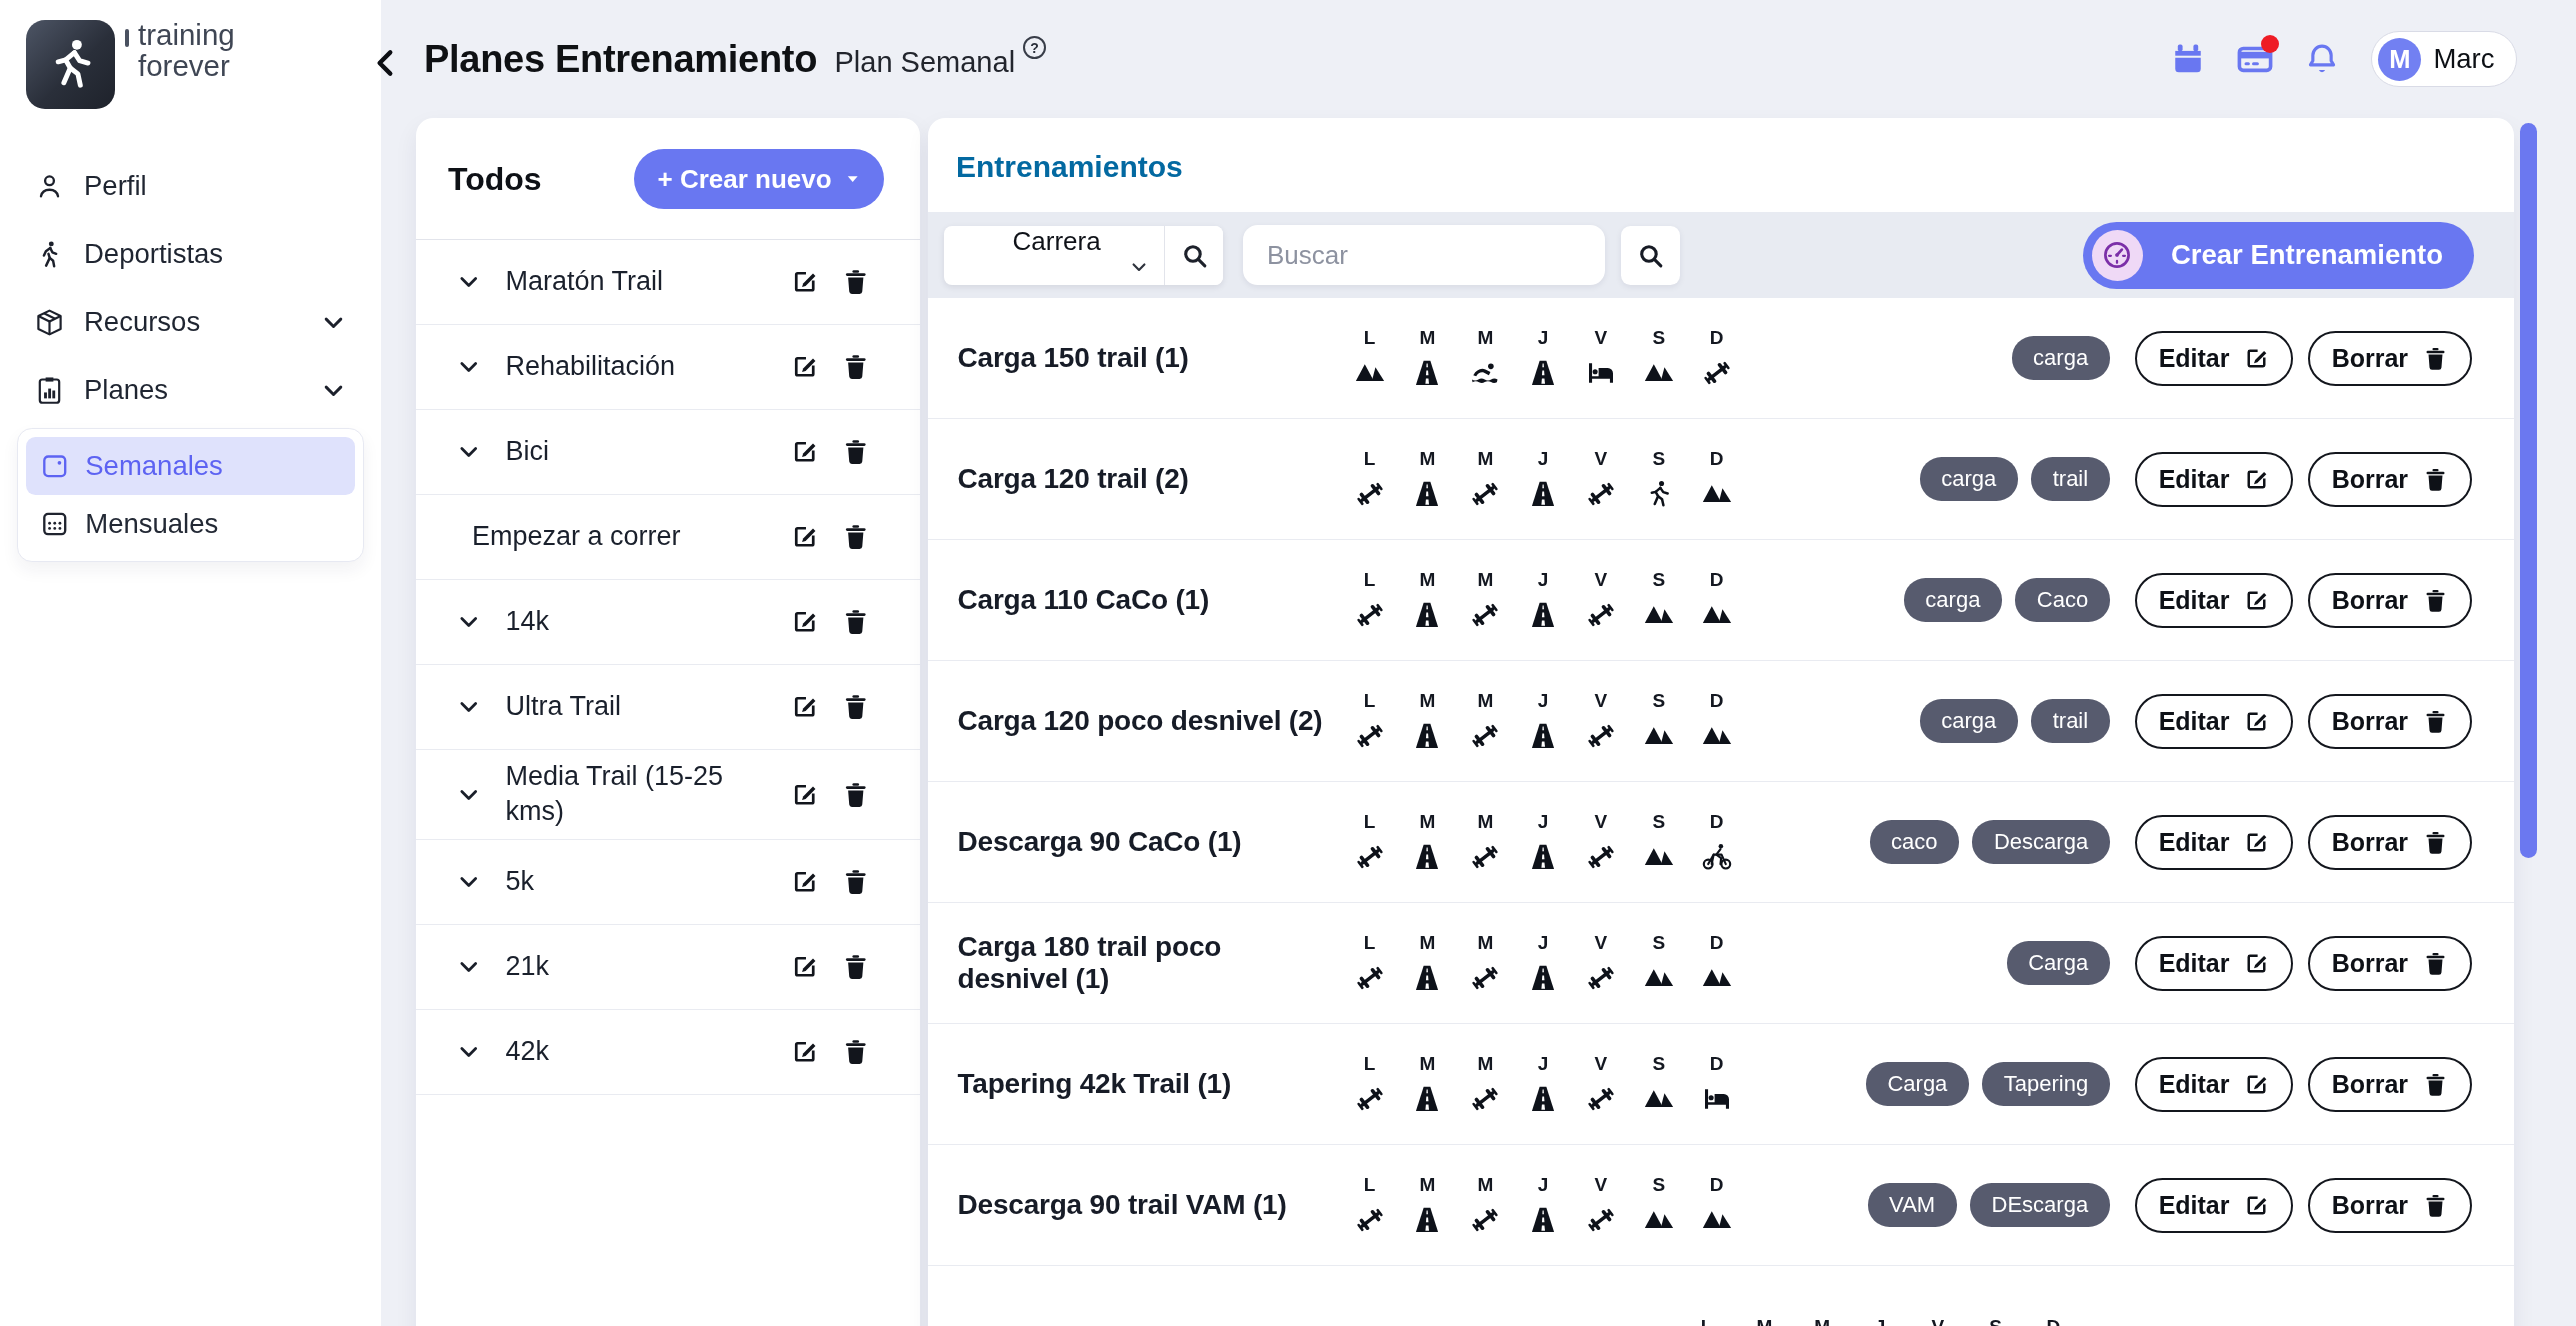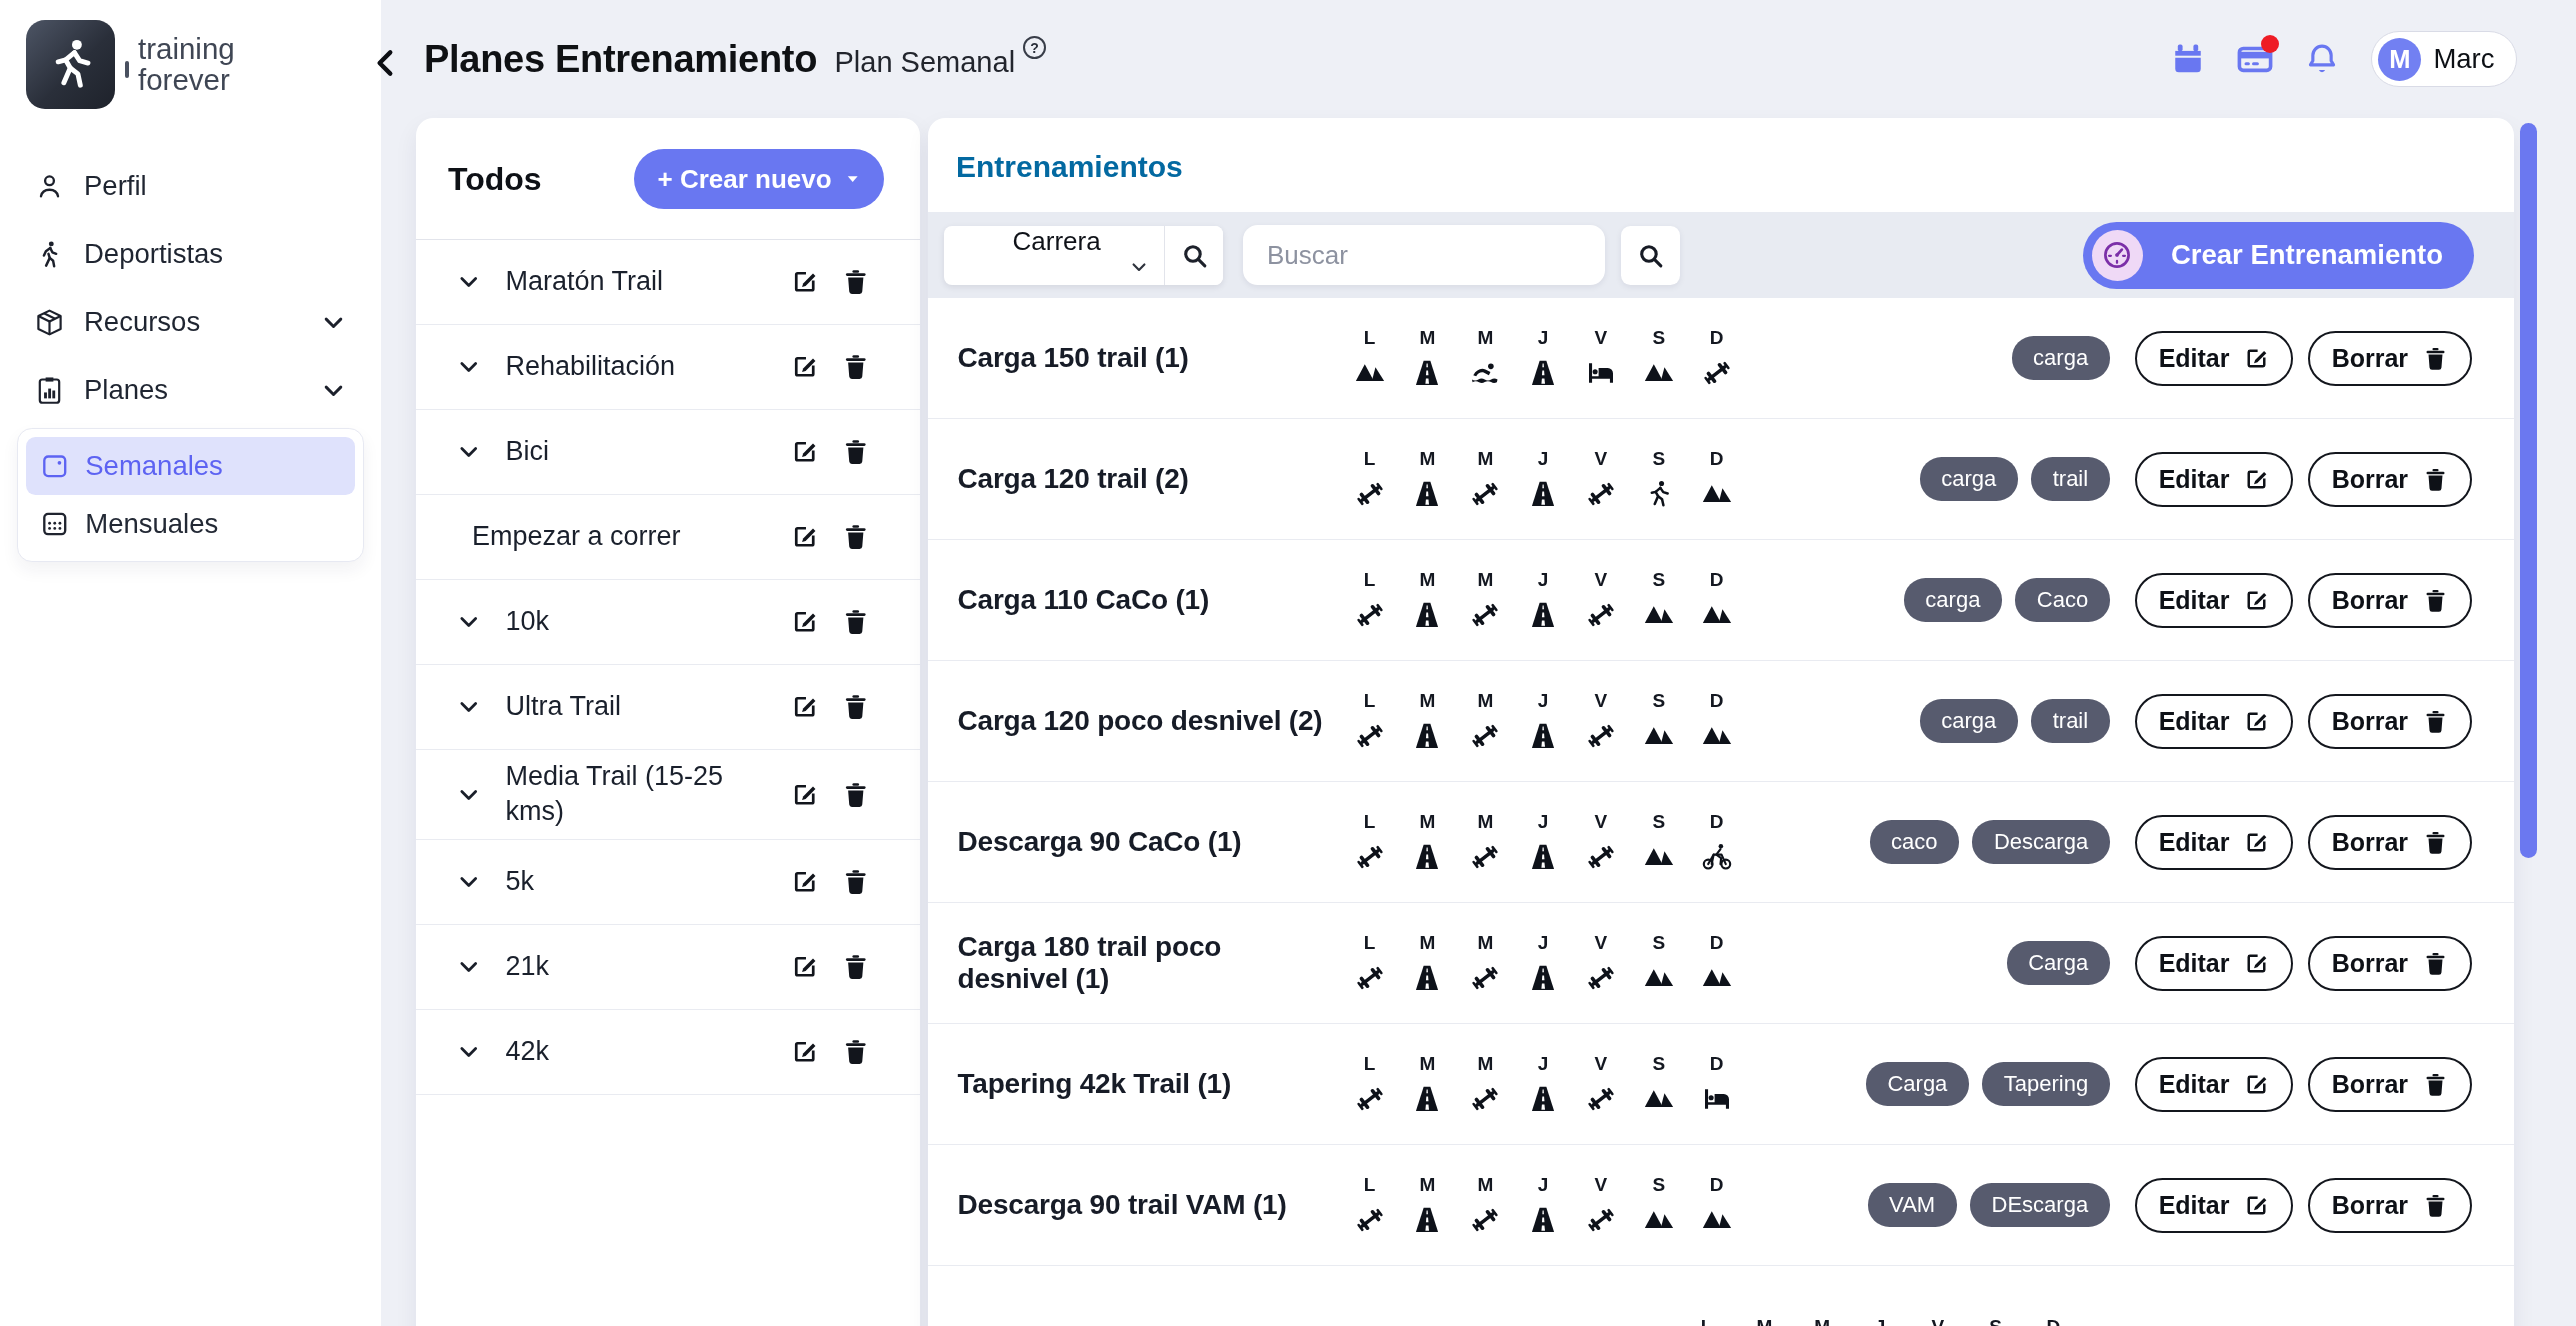--- a/index.html
+++ b/index.html
@@ -9,21 +9,21 @@
     overflow: hidden;
     background: #eef0f6;
     font-family: "Liberation Sans", "DejaVu Sans", sans-serif;
     color: #16191f;
   }
   .icn { display:inline-block; flex:none; }
   .icn svg { width:100%; height:100%; display:block; }
 
   
   .sidebar { position:absolute; left:0; top:0; width:381px; height:1327px; background:#ffffff; z-index:2; }
-  .logo-row { display:flex; align-items:center; padding:20px 0 0 25.5px; }
+  .logo-row { display:flex; padding:20px 0 0 25.5px; }
   .logo-badge { width:89px; height:89px; border-radius:19px;
     background:linear-gradient(135deg,#4d5565 0%, #2a2f3a 55%, #1e222b 100%);
     display:flex; align-items:center; justify-content:center; }
   .logo-badge .icn { width:59px; height:59px; color:#ffffff; }
   .logo-tick { width:3.4px; height:17.4px; border-radius:2px; background:#4a5160; margin:9.4px 0 0 10.7px; }
   .logo-text { margin-left:9.4px; font-size:29.5px; line-height:1.04; color:#3f4654; }
   .nav { margin-top:43px; display:flex; flex-direction:column; }
   .nav-item { display:flex; align-items:center; gap:19px; padding:0 34px; height:68px; font-size:27.5px; color:#1f2531; cursor:pointer; }
   .nav-item .icn { width:31px; height:31px; color:#1d212c; }
   .nav-item .chev { margin-left:auto; width:27px; height:27px; color:#1d212c; }
@@ -366,21 +366,21 @@
             </svg>
           </span>
         </div>
       </div>
       <div class="plan-item">
         <span class="icn chev">
           <svg viewBox="0 0 24 24" fill="none" stroke="currentColor" stroke-width="2.6" stroke-linecap="round" stroke-linejoin="round">
             <path d="M5.5 9l6.5 6.5L18.5 9"></path>
           </svg>
         </span>
-        <span class="plan-label">10k</span>
+        <span class="plan-label">14k</span>
         <div class="plan-actions">
           <span class="icn">
             <svg viewBox="0 0 24 24" fill="currentColor">
               <path d="M4 6.2A2.2 2.2 0 0 1 6.2 4H13v2.2H6.2v11.6h11.6V11H20v6.8a2.2 2.2 0 0 1-2.2 2.2H6.2A2.2 2.2 0 0 1 4 17.8z"></path>
               <path d="M10.7 13.4l8-8.1 2 2-8 8.1-2.9.9z"></path>
             </svg>
           </span>
           <span class="icn">
             <svg viewBox="0 0 24 24" fill="currentColor">
               <rect x="9.3" y="2.6" width="5.4" height="2.1" rx="1"></rect>

